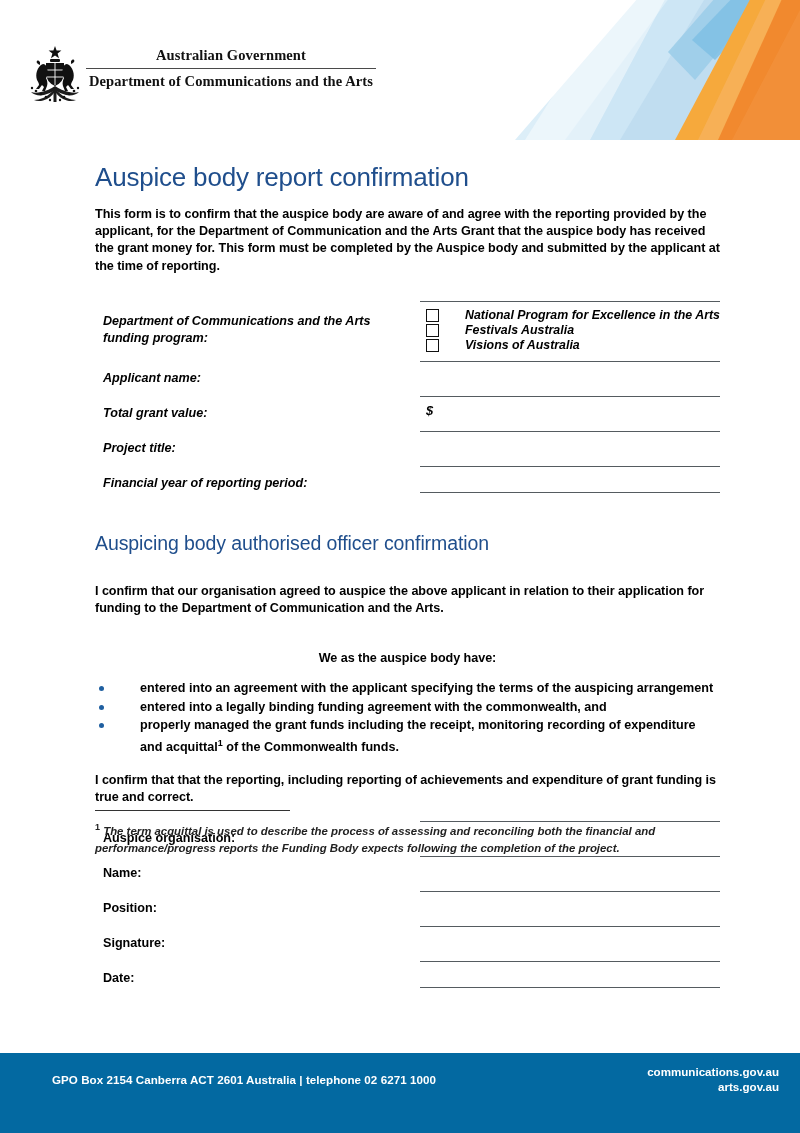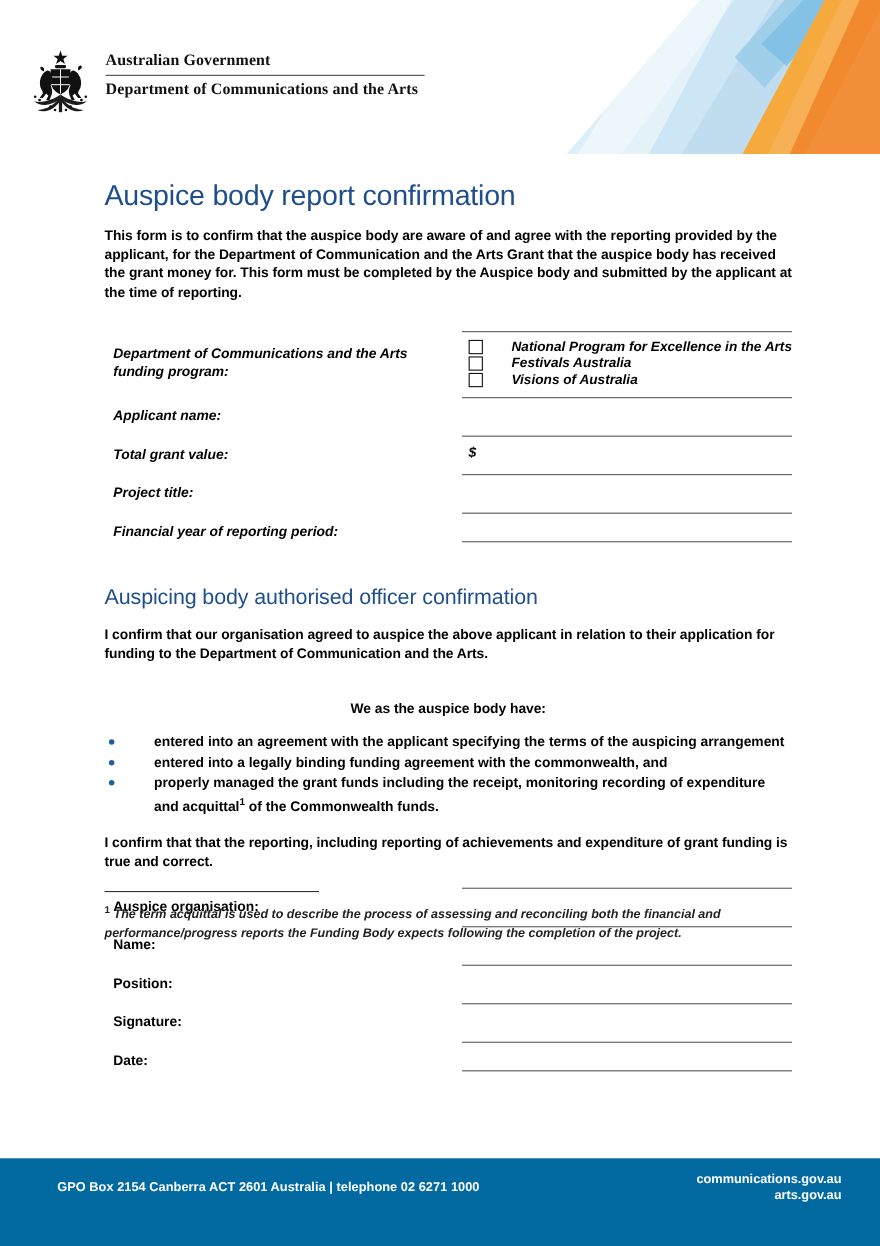--- a/index.html
+++ b/index.html
@@ -40,22 +40,22 @@
     left: 24px;
     top: 44px;
     display: flex;
     align-items: flex-start;
   }
 
   .crest-icon { width: 62px; height: 62px; flex: 0 0 62px; }
   .crest-icon svg { display: block; }
 
   .crest-text {
-    margin-left: 10px;
     padding-top: 3px;
+    text-align: center;
   }
   .crest-line1 {
     font-family: "Liberation Serif", serif;
     font-weight: bold;
     font-size: 14.5px;
     letter-spacing: 0.1px;
     color: #111111;
     line-height: 17px;
     white-space: nowrap;
   }
@@ -237,21 +237,21 @@
   .footer-left {
     position: absolute;
     left: 52px;
     top: 20px;
     font-size: 11.6px;
     font-weight: bold;
     letter-spacing: 0.05px;
   }
   .footer-right {
     position: absolute;
-    right: 35px;
+    right: 21px;
     top: 12px;
     text-align: right;
     font-size: 11.6px;
     font-weight: bold;
     line-height: 14.5px;
   }
 </style>
 </head>
 <body>
 
@@ -398,21 +398,21 @@
             </td>
         <td class="col-field">
               <div class="field-value bottom-cap"></div>
             </td>
       </tr>
     </tbody>
       </table>
 
     <h2 class="section-title" style="margin-top:30px;">Auspicing body authorised officer confirmation</h2>
 
-    <p class="body-text" style="margin-top:14px;">I confirm that our organisation agreed to auspice the above applicant in relation to their application for funding to the Department of Communication and the Arts.</p>
+    <p class="body-text" style="margin-top:28px;">I confirm that our organisation agreed to auspice the above applicant in relation to their application for funding to the Department of Communication and the Arts.</p>
 
     <p class="body-text" style="margin-top:33px;text-align:center;">We as the auspice body have:</p>
 
     <ul class="bullets" style="margin-top:13px;">
       <li>
         <span class="dot"></span>
         <span>entered into an agreement with the applicant specifying the terms of the auspicing arrangement</span>
       </li>
       <li>
         <span class="dot"></span>

